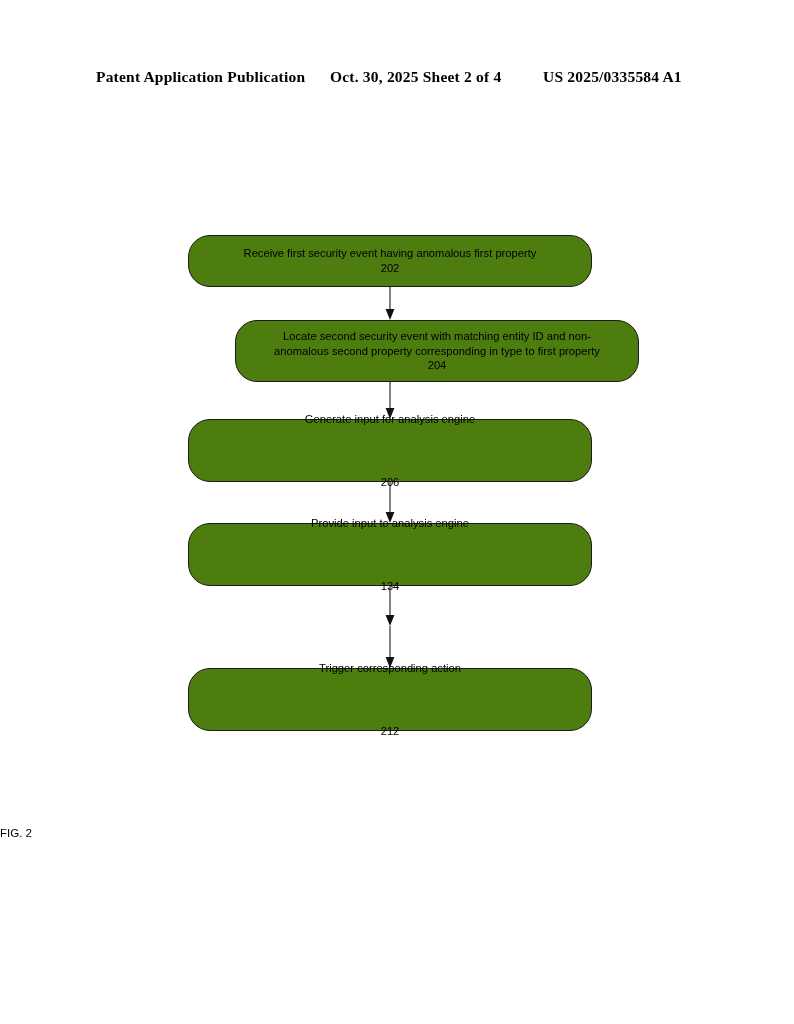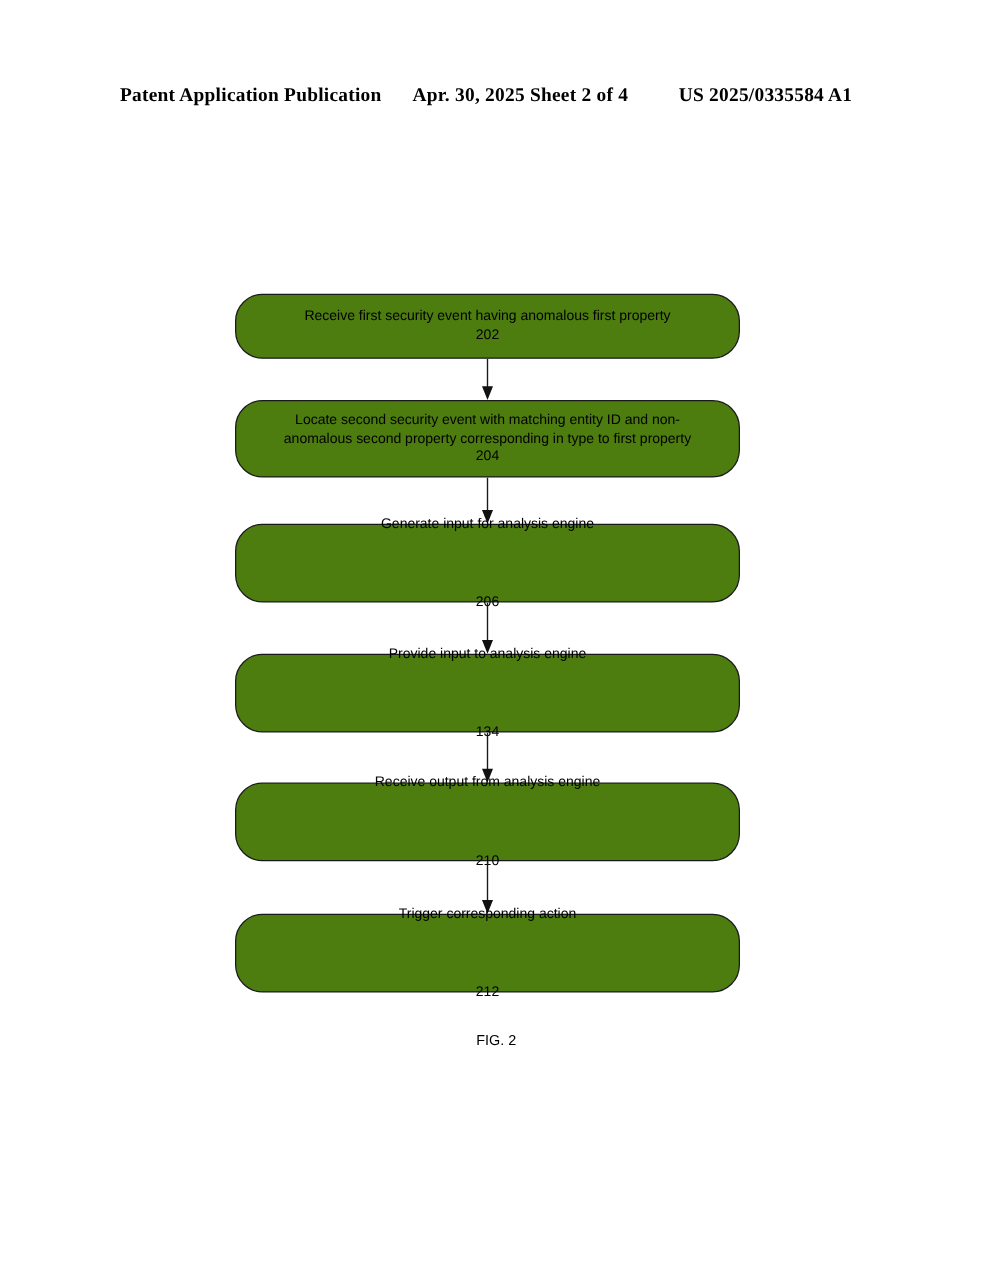--- a/index.html
+++ b/index.html
@@ -73,21 +73,21 @@
     display: block;
     padding: 0 14px;
     white-space: pre-line;
   }
   .node .node-num {
     display: block;
     margin-top: 0px;
   }
 
   .h52 { height: 52px; }
-  .h62 { height: 62px; }
+  .h62 { height: 62px; margin-left: 47px; }
   .h63 { height: 63px; gap: 48px; }
 
   
   .connector {
     position: relative;
     width: 404px;
     display: flex;
     justify-content: center;
   }
   .c33 { height: 33px; }
@@ -99,31 +99,31 @@
   .connector svg {
     display: block;
   }
 
   
   .fig-caption {
     position: absolute;
     top: 827px;
     left: 0;
     width: 794px;
-    text-align: center;
+    text-align: left;
     font-size: 11.5px;
     color: #000000;
   }
 </style>
 </head>
 <body>
 
 <div class="pub-header">
   <span class="hdr-left">Patent Application Publication</span>
-  <span class="hdr-mid">Apr. 30, 2025  Sheet 2 of 4</span>
+  <span class="hdr-mid">Oct. 30, 2025  Sheet 2 of 4</span>
   <span class="hdr-right">US 2025/0335584 A1</span>
 </div>
 
 <div class="flow">
 
   <div class="node h52">
     <span class="node-text">Receive first security event having anomalous first property</span>
     <span class="node-num">202</span>
   </div>
 
@@ -164,24 +164,20 @@
     <span class="node-num">134</span>
   </div>
 
   <div class="connector c40">
     <svg width="14" height="40" viewBox="0 0 14 40">
       <line x1="7" y1="0" x2="7" y2="31" stroke="#1a1a1a" stroke-width="1.1"></line>
       <polygon points="7,40 2.6,29 11.4,29" fill="#111111"></polygon>
     </svg>
   </div>
 
-  <div class="node h63">
-    <span class="node-text">Receive output from analysis engine</span>
-    <span class="node-num">210</span>
-  </div>
 
   <div class="connector c42">
     <svg width="14" height="42" viewBox="0 0 14 42">
       <line x1="7" y1="0" x2="7" y2="33" stroke="#1a1a1a" stroke-width="1.1"></line>
       <polygon points="7,42 2.6,31 11.4,31" fill="#111111"></polygon>
     </svg>
   </div>
 
   <div class="node h63">
     <span class="node-text">Trigger corresponding action</span>

